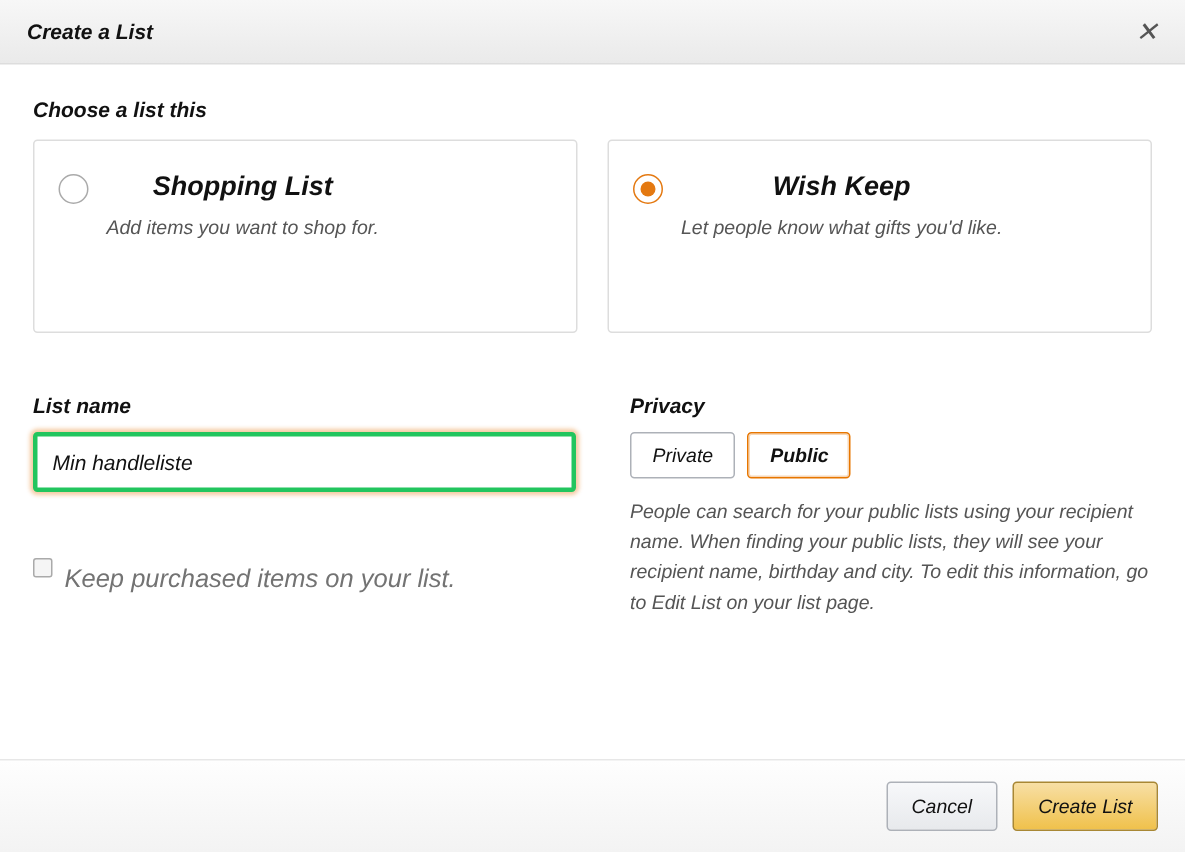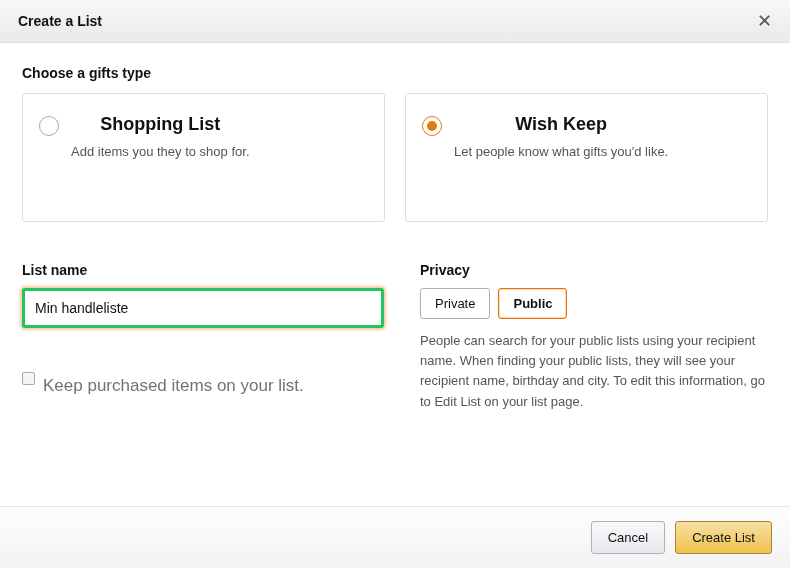--- a/index.html
+++ b/index.html
@@ -1,18 +1,19 @@
 <!DOCTYPE html>
 <html><head>
   <meta charset="utf-8">
   <style>
     * {
       box-sizing: border-box;
       margin: 0;
       padding: 0;
+      font-style: italic;
     }
     body {
       font-family: Arial, "Helvetica Neue", Helvetica, sans-serif;
       font-size: 13px;
       color: #111;
       background: #fff;
       width: 790px;
       height: 568px;
       position: relative;
     }
@@ -198,29 +199,29 @@
 </head>
 <body>
 
 <div class="dialog-header">
   <div class="dialog-title">Create a List</div>
   <div class="close-icon">✕</div>
 </div>
 
 <div class="dialog-body">
 
-  <div class="section-label">Choose a gifts type</div>
+  <div class="section-label">Choose a list this</div>
 
   <div class="list-type-row">
 
     <div class="list-type-card">
       <div class="radio-outer"></div>
       <div class="card-text">
         <div class="card-title">Shopping List</div>
-        <div class="card-desc">Add items you they to shop for.</div>
+        <div class="card-desc">Add items you want to shop for.</div>
       </div>
     </div>
 
     <div class="list-type-card">
       <div class="radio-outer selected">
         <div class="radio-inner"></div>
       </div>
       <div class="card-text">
         <div class="card-title">Wish Keep</div>
         <div class="card-desc">Let people know what gifts you'd like.</div>

